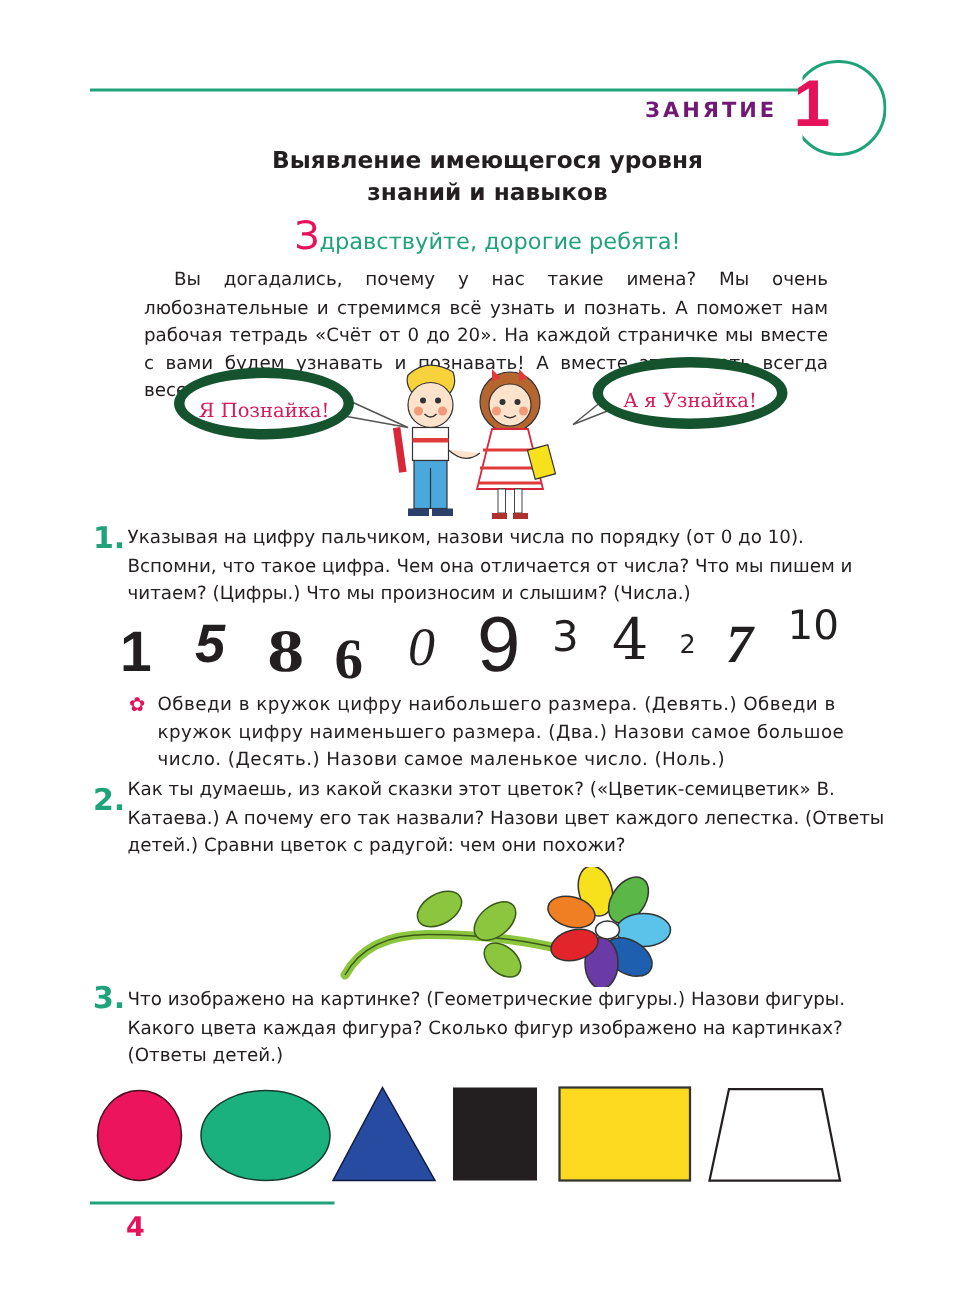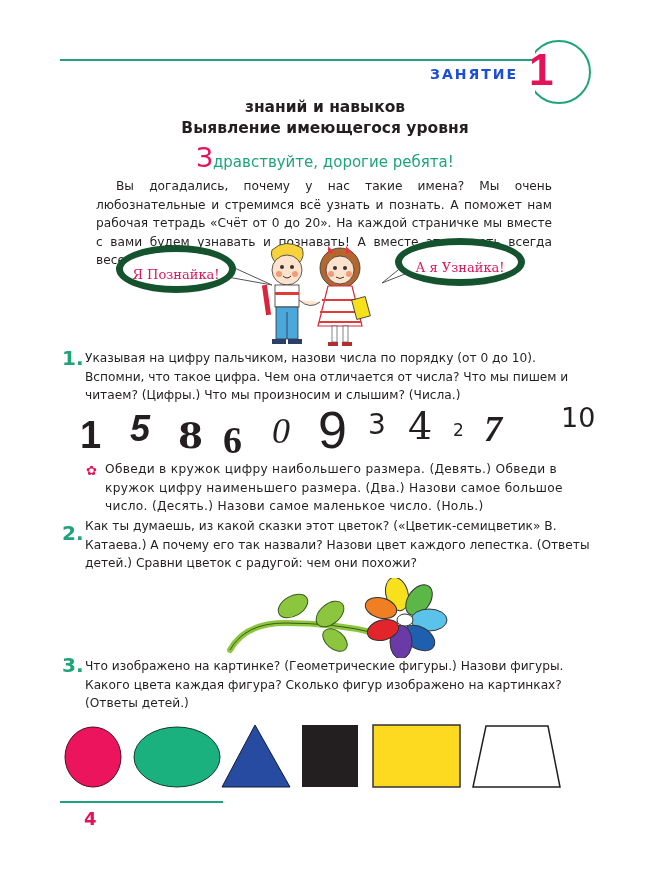--- a/index.html
+++ b/index.html
@@ -3,21 +3,21 @@
 <meta charset="utf-8">
 <style>
   html, body { margin: 0; padding: 0; background: #ffffff; }
   body { width: 650px; height: 877px; position: relative; overflow: hidden;
          font-family: "DejaVu Sans", "Liberation Sans", sans-serif; color: #231f20; }
   .abs { position: absolute; }
   .top-rule { left: 60px; top: 59px; width: 472px; height: 2px; background: #1fa37a; }
   .lesson-circle { left: 527px; top: 40px; width: 64px; height: 64px; border: 2px solid #1fa37a;
                    border-radius: 50%; box-sizing: border-box; background: transparent;
                    clip-path: inset(0 0 0 8px); }
-  .lesson-label { left: 430px; top: 66px; font-size: 14px; font-weight: bold; color: #1d4ed8;
+  .lesson-label { left: 430px; top: 66px; font-size: 14px; font-weight: bold; color: #701a75;
                   letter-spacing: 2px; font-family: "DejaVu Sans", sans-serif; }
   .lesson-num { left: 529px; top: 48px; font-size: 44px; font-weight: bold; color: #e5125b;
                 line-height: 44px; font-family: "Liberation Sans", sans-serif; }
   .title { left: 0; width: 650px; top: 97px; text-align: center; font-size: 15.5px; font-weight: bold;
            line-height: 21px; color: #231f20; }
   .greeting { left: 0; width: 650px; top: 143px; text-align: center; font-size: 15px; font-weight: normal;
               color: #1fa37a; }
   .greeting .cap { color: #e5125b; font-size: 26px; }
   .intro { left: 84px; width: 480px; top: 165px; font-size: 12.2px; line-height: 18.5px; }
   .intro p { margin: 12px; text-indent: 20px; text-align: justify; }
@@ -45,22 +45,22 @@
 </style>
 </head>
 <body>
 
 <div class="abs top-rule"></div>
 <div class="abs lesson-circle"></div>
 <div class="abs lesson-label">ЗАНЯТИЕ</div>
 <div class="abs lesson-num">1</div>
 
 <div class="abs title">
+  <div>Выявление имеющегося уровня</div>
   <div>знаний и навыков</div>
-  <div>Выявление имеющегося уровня</div>
 </div>
 
 <div class="abs greeting">
   <span class="cap">З</span><span>дравствуйте, дорогие ребята!</span>
 </div>
 
 <div class="abs intro">
   <p>Вы догадались, почему у нас такие имена? Мы очень любознательные и стремимся всё узнать и познать. А поможет нам рабочая тетрадь «Счёт от 0 до 20». На каждой страничке мы вместе с вами будем узнавать и познавать! А вместе это делать всегда веселее, правда?</p>
 </div>
 
@@ -119,21 +119,21 @@
   <span class="digit" style="left:5px;top:14px;font-family:'Liberation Sans',sans-serif;font-weight:bold;font-size:38px;">1</span>
   <span class="digit" style="left:55px;top:8px;font-family:'Liberation Sans',sans-serif;font-weight:bold;font-style:italic;font-size:36px;">5</span>
   <span class="digit" style="left:103px;top:14px;font-family:'DejaVu Serif',serif;font-weight:bold;font-size:36px;">8</span>
   <span class="digit" style="left:148px;top:18px;font-family:'Liberation Serif',serif;font-weight:bold;font-size:38px;">6</span>
   <span class="digit" style="left:197px;top:10px;font-family:'Liberation Serif',serif;font-style:italic;font-size:36px;">0</span>
   <span class="digit" style="left:243px;top:0px;font-family:'Liberation Sans',sans-serif;font-size:52px;">9</span>
   <span class="digit" style="left:293px;top:8px;font-family:'DejaVu Sans',sans-serif;font-size:28px;">3</span>
   <span class="digit" style="left:333px;top:4px;font-family:'DejaVu Serif',serif;font-size:38px;">4</span>
   <span class="digit" style="left:378px;top:20px;font-family:'DejaVu Sans',sans-serif;font-size:17px;">2</span>
   <span class="digit" style="left:409px;top:8px;font-family:'Liberation Serif',serif;font-weight:bold;font-style:italic;font-size:36px;">7</span>
-  <span class="digit" style="left:450px;top:2px;font-family:'DejaVu Sans',sans-serif;font-size:27px;margin-left:36px;">10</span>
+  <span class="digit" style="left:450px;top:2px;font-family:'DejaVu Sans',sans-serif;font-size:27px;">10</span>
 </div>
 
 <div class="abs flower-bullet">✿</div>
 <div class="abs task sub-text">Обведи в кружок цифру наибольшего размера. (Девять.) Обведи в кружок цифру наименьшего размера. (Два.) Назови самое большое число. (Десять.) Назови самое маленькое число. (Ноль.)</div>
 
 <div class="abs task-num t2-num">2.</div>
 <div class="abs task t2-text">Как ты думаешь, из какой сказки этот цветок? («Цветик-семицветик» В. Катаева.) А почему его так назвали? Назови цвет каждого лепестка. (Ответы детей.) Сравни цветок с радугой: чем они похожи?</div>
 
 <svg class="abs flower" viewBox="0 0 240 80">
   <path d="M5 72 Q20 45 60 45 Q110 45 150 55 Q180 60 200 55" stroke="#8cc63f" stroke-width="6" fill="none" stroke-linecap="round"></path>

